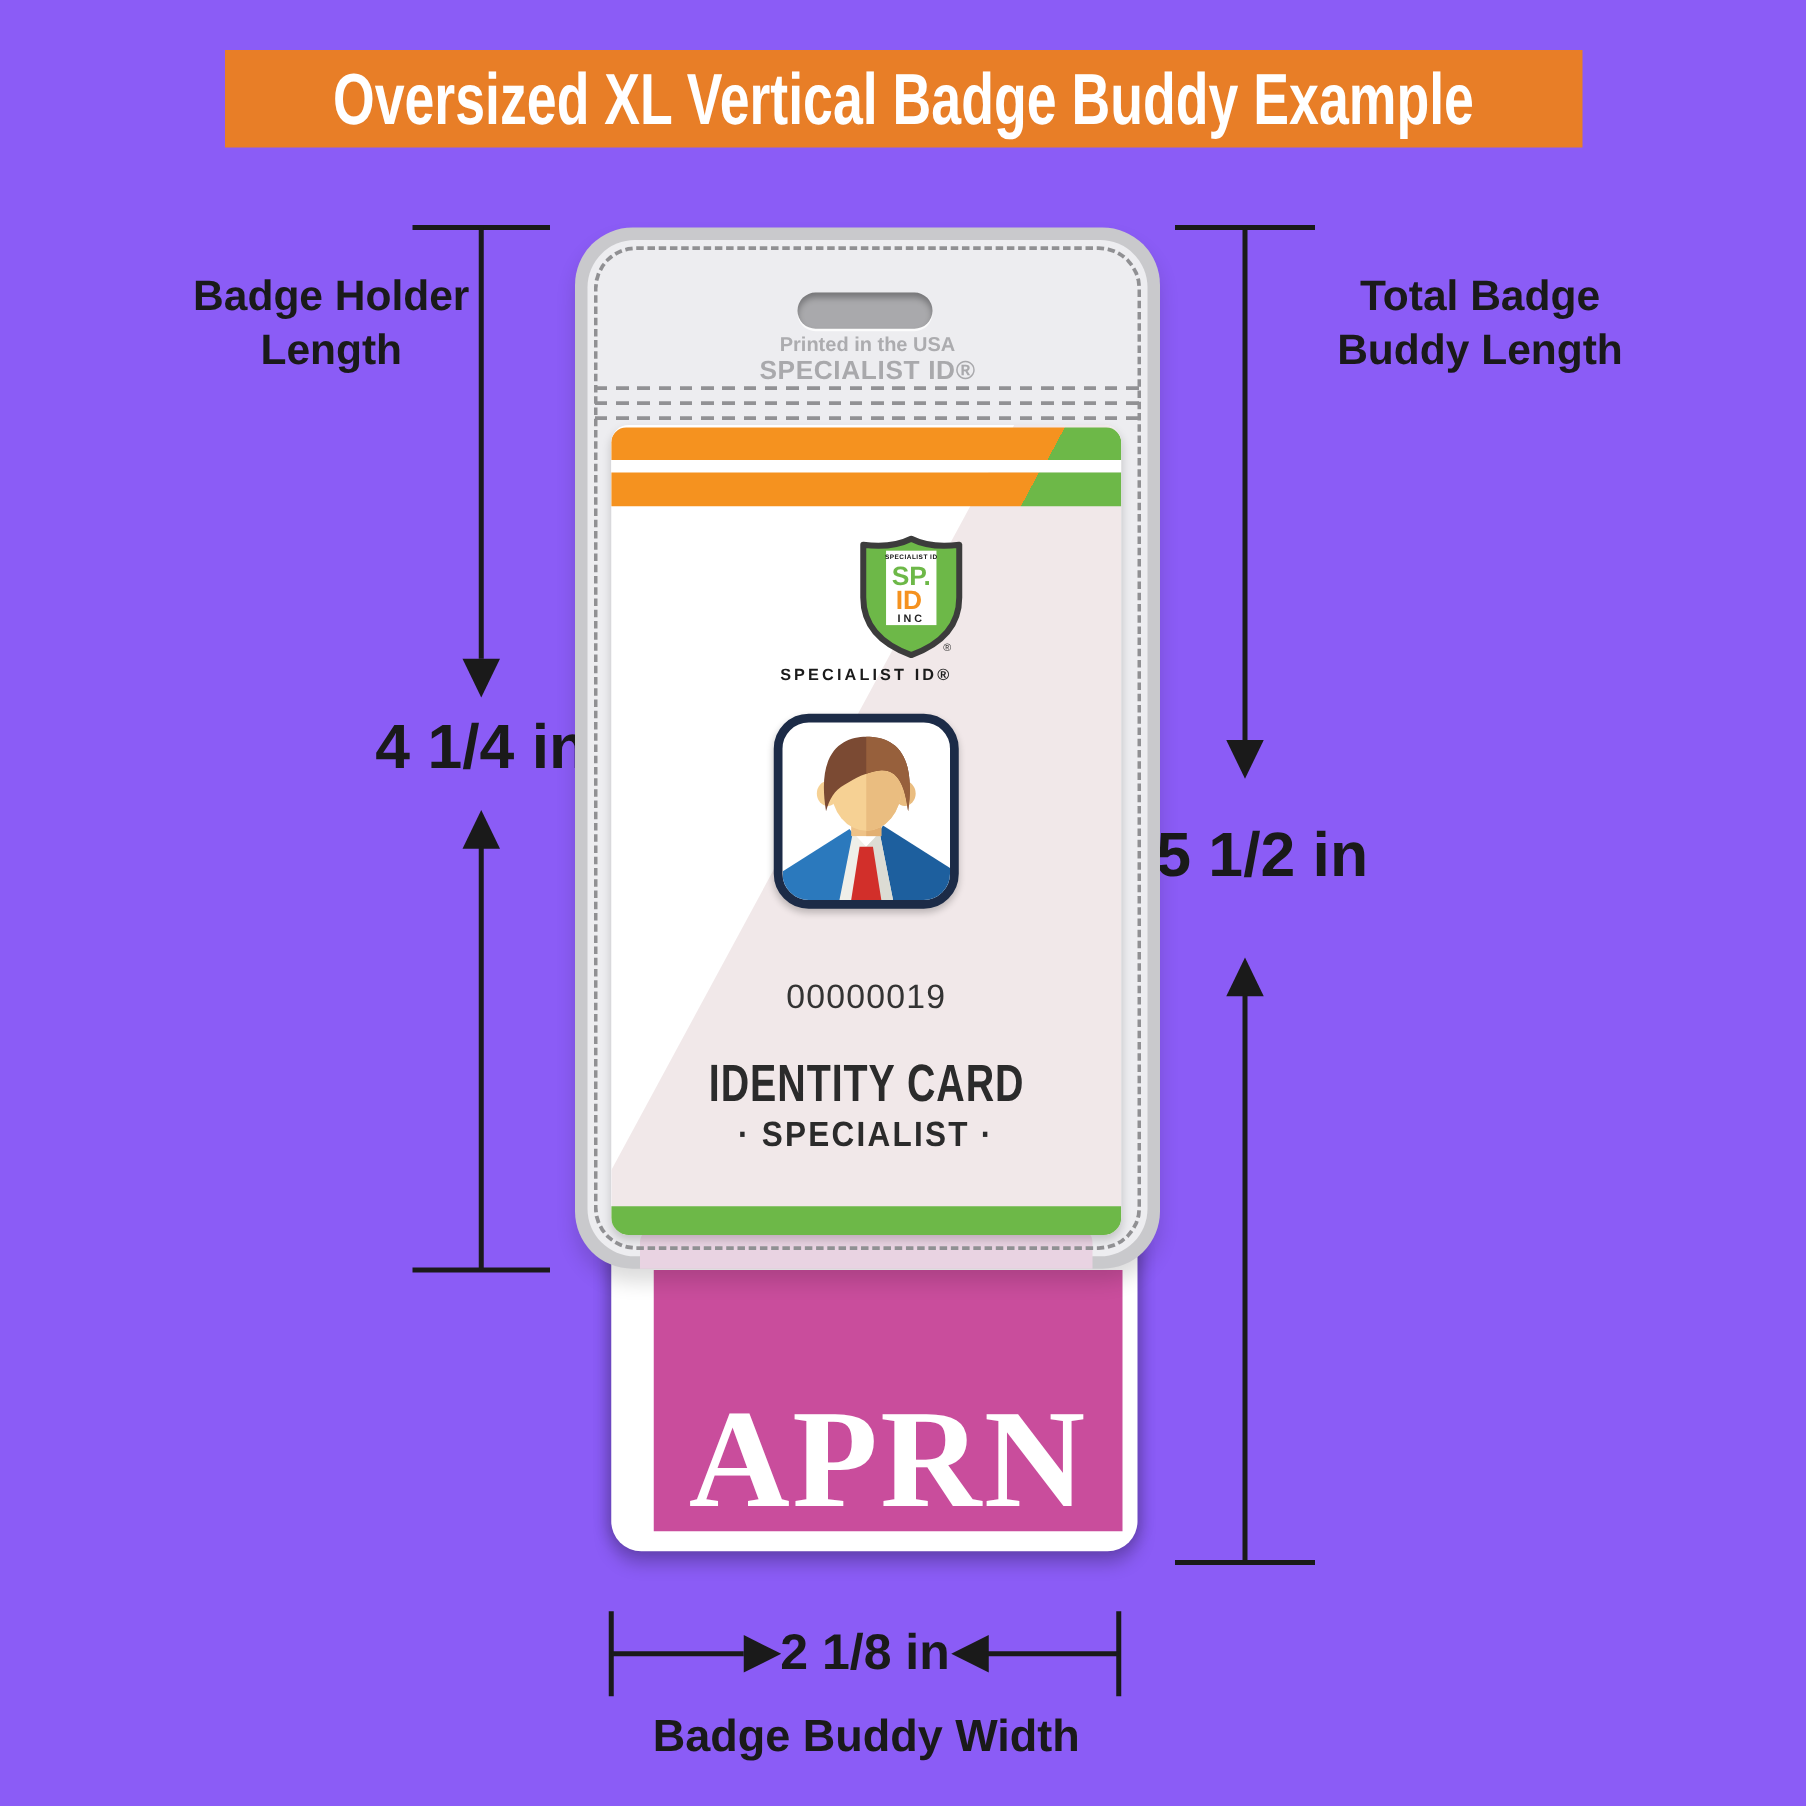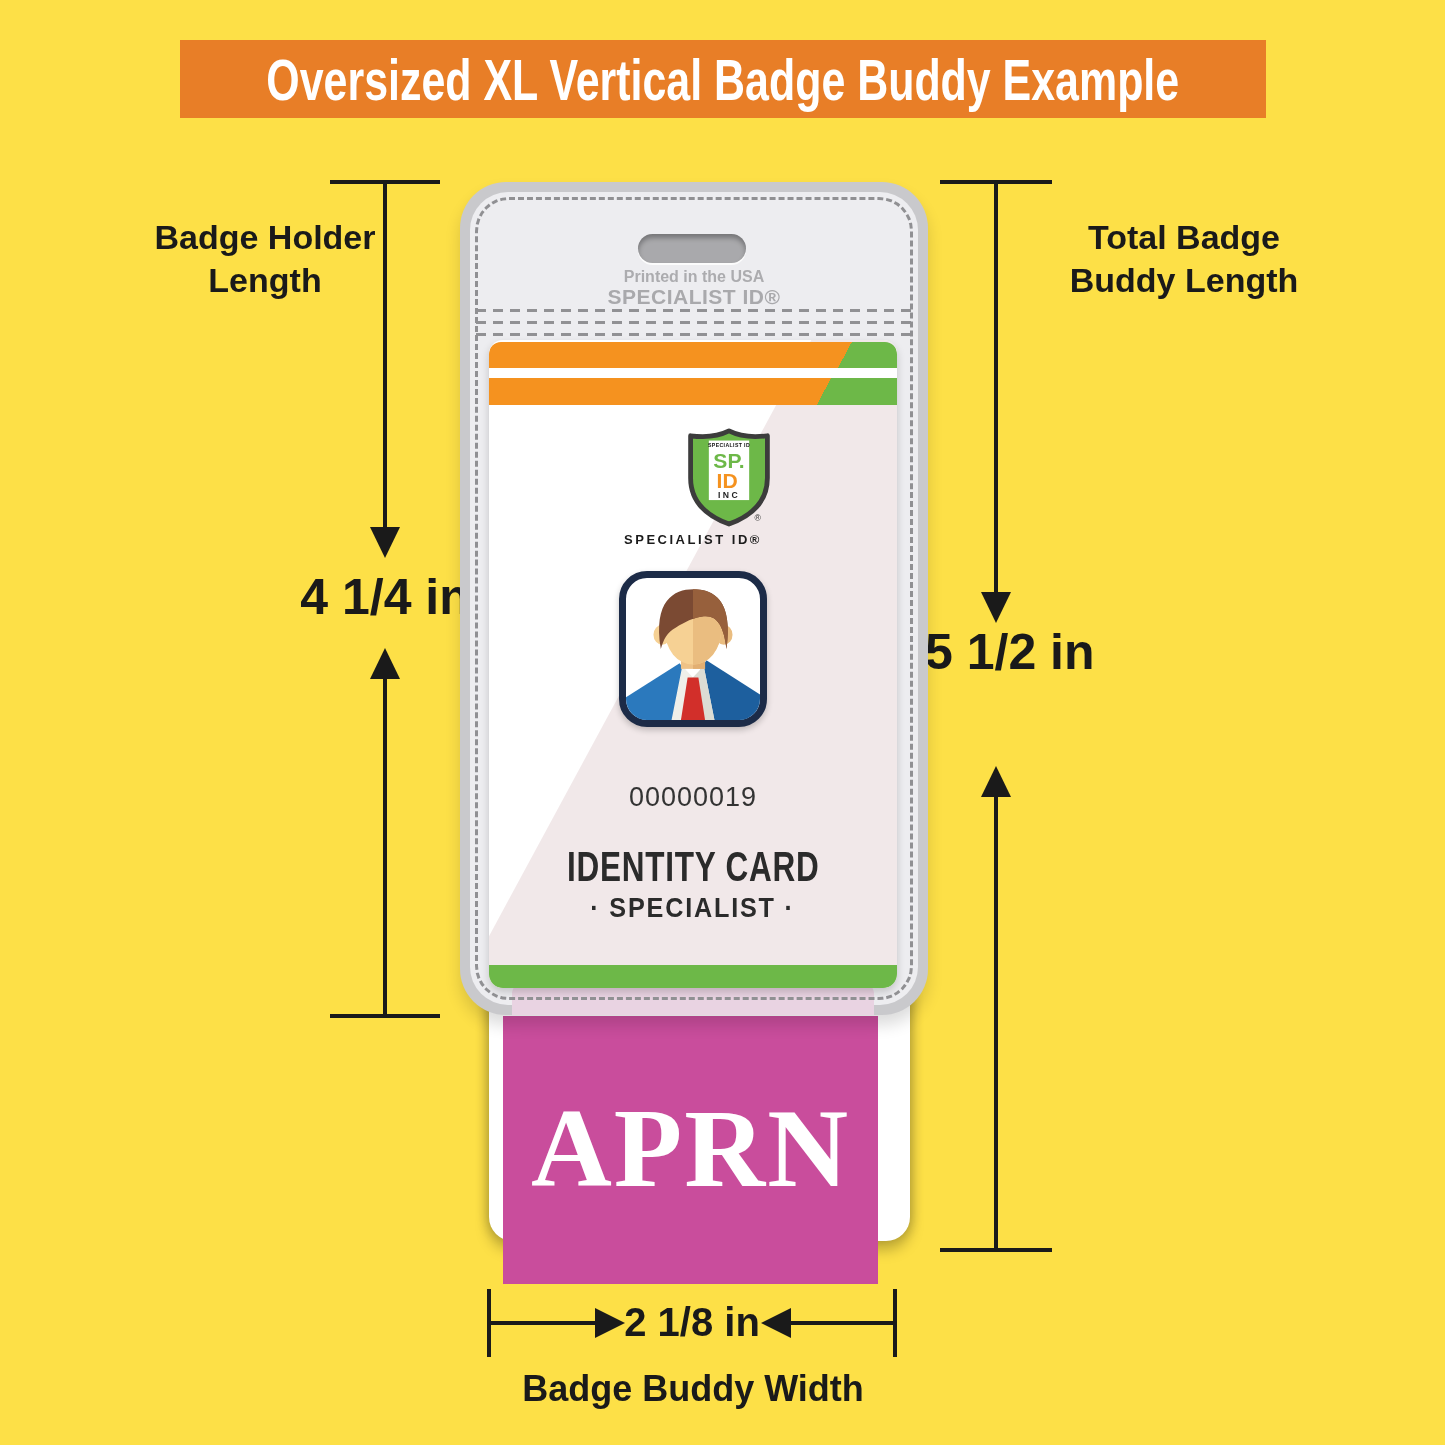--- a/index.html
+++ b/index.html
@@ -1,17 +1,17 @@
 <!DOCTYPE html>
 <html><head>
 <meta charset="utf-8">
 <style>
   html,body { margin:0; padding:0; background:#fff; }
   .scene {
-    position:relative; width:1445px; height:1445px; background:#fde047;
+    position:relative; width:1445px; height:1445px; background:#8b5cf6;
     font-family:"Liberation Sans", sans-serif; overflow:hidden;
   }
   
   .banner {
     position:absolute; left:180px; top:40px; width:1086px; height:78px;
     background:#e87e27; display:flex; align-items:center; justify-content:center;
   }
   .banner span {
     display:inline-block; white-space:nowrap; color:#fff; font-weight:800;
     font-size:58px; transform:scaleX(0.74); letter-spacing:0px;
@@ -28,22 +28,22 @@
   .arr.left  { border-top:15px solid transparent; border-bottom:15px solid transparent; border-right:30px solid #1a1a1a; }
   .dim-label { position:absolute; color:#1a1a1a; font-weight:700; font-size:34px; line-height:1.25; text-align:center; }
   .dim-value { position:absolute; color:#1a1a1a; font-weight:700; font-size:50px; text-align:center; white-space:nowrap; }
   
   .buddy-card {
     position:absolute; left:489px; top:985px; width:421px; height:256px;
     background:#fff; border-radius:0 0 24px 24px;
     box-shadow:0 9px 14px rgba(0,0,0,.25), 8px 0 12px -6px rgba(0,0,0,.18), -8px 0 12px -6px rgba(0,0,0,.18);
   }
   .buddy-pink {
-    position:absolute; left:14px; top:31px; width:375px; height:268px;
-    background:#c94d9c; display:flex; align-items:center; justify-content:center;
+    position:absolute; left:34px; top:31px; width:375px; height:209px;
+    background:#c94d9c; display:flex; align-items:flex-end; justify-content:center;
     padding-bottom:4px; box-sizing:border-box;
   }
   .buddy-text {
     font-family:"Liberation Serif", serif; font-weight:700; font-size:112px;
     color:#ffffff; line-height:0.95; letter-spacing:2px;
   }
   
   .holder {
     position:absolute; left:460px; top:182px; width:468px; height:833px;
     background:#c9c9cc; border-radius:46px;
@@ -120,21 +120,21 @@
     <div class="arr up" style="left:370px; top:648px;"></div>
     <div class="dline-v" style="left:383px; top:677px; height:340px;"></div>
     <div class="tick-h" style="left:330px; top:1014px; width:110px;"></div>
   </div>
 
   <div>
     <div class="tick-h" style="left:940px; top:180px; width:112px;"></div>
     <div class="dline-v" style="left:994px; top:182px; height:411px;"></div>
     <div class="arr down" style="left:981px; top:592px;"></div>
     <div class="dim-label" style="left:995px; top:216px; width:300px;margin-left:39px;">Total Badge Buddy Length</div>
-    <div class="dim-value" style="left:925px; top:623px; width:150px;">5 1/2 in</div>
+    <div class="dim-value" style="left:925px; top:655px; width:150px;">5 1/2 in</div>
     <div class="arr up" style="left:981px; top:766px;"></div>
     <div class="dline-v" style="left:994px; top:795px; height:453px;"></div>
     <div class="tick-h" style="left:940px; top:1248px; width:112px;"></div>
   </div>
 
   <div>
     <div class="tick-v" style="left:487px; top:1289px; height:68px;"></div>
     <div class="tick-v" style="left:893px; top:1289px; height:68px;"></div>
     <div class="dline-h" style="left:489px; top:1321px; width:106px;"></div>
     <div class="arr right" style="left:595px; top:1308px;"></div>

